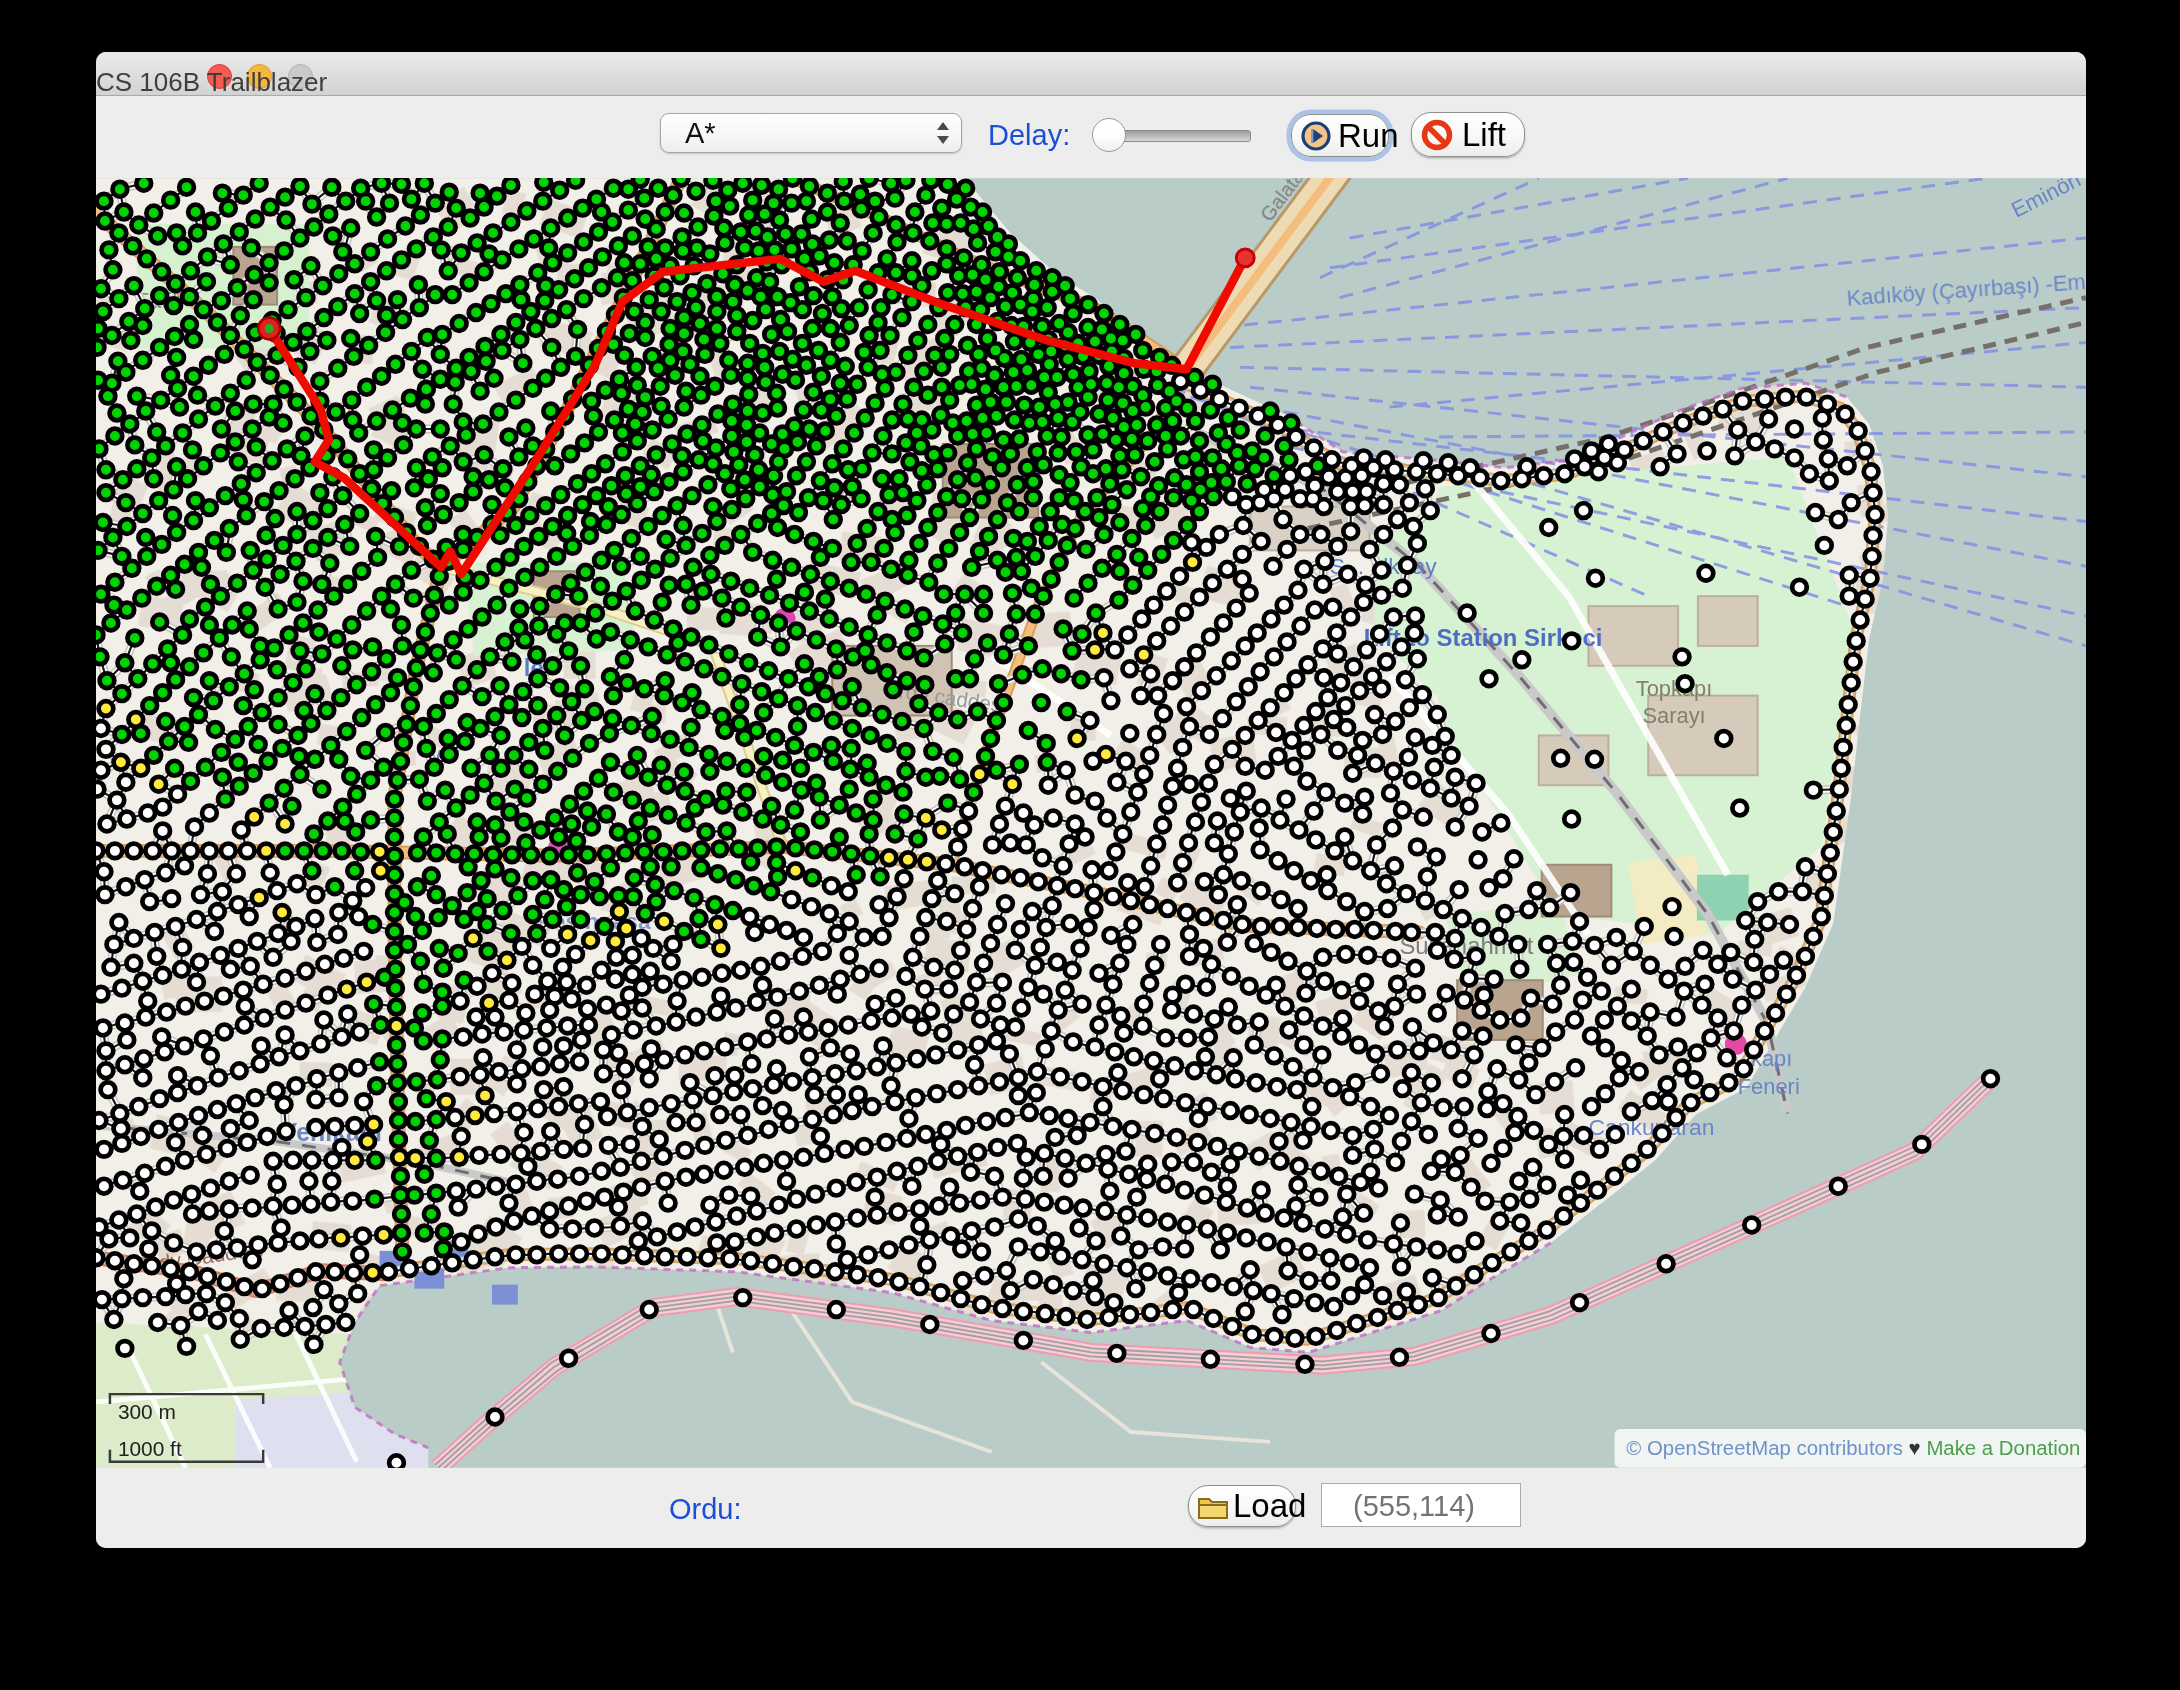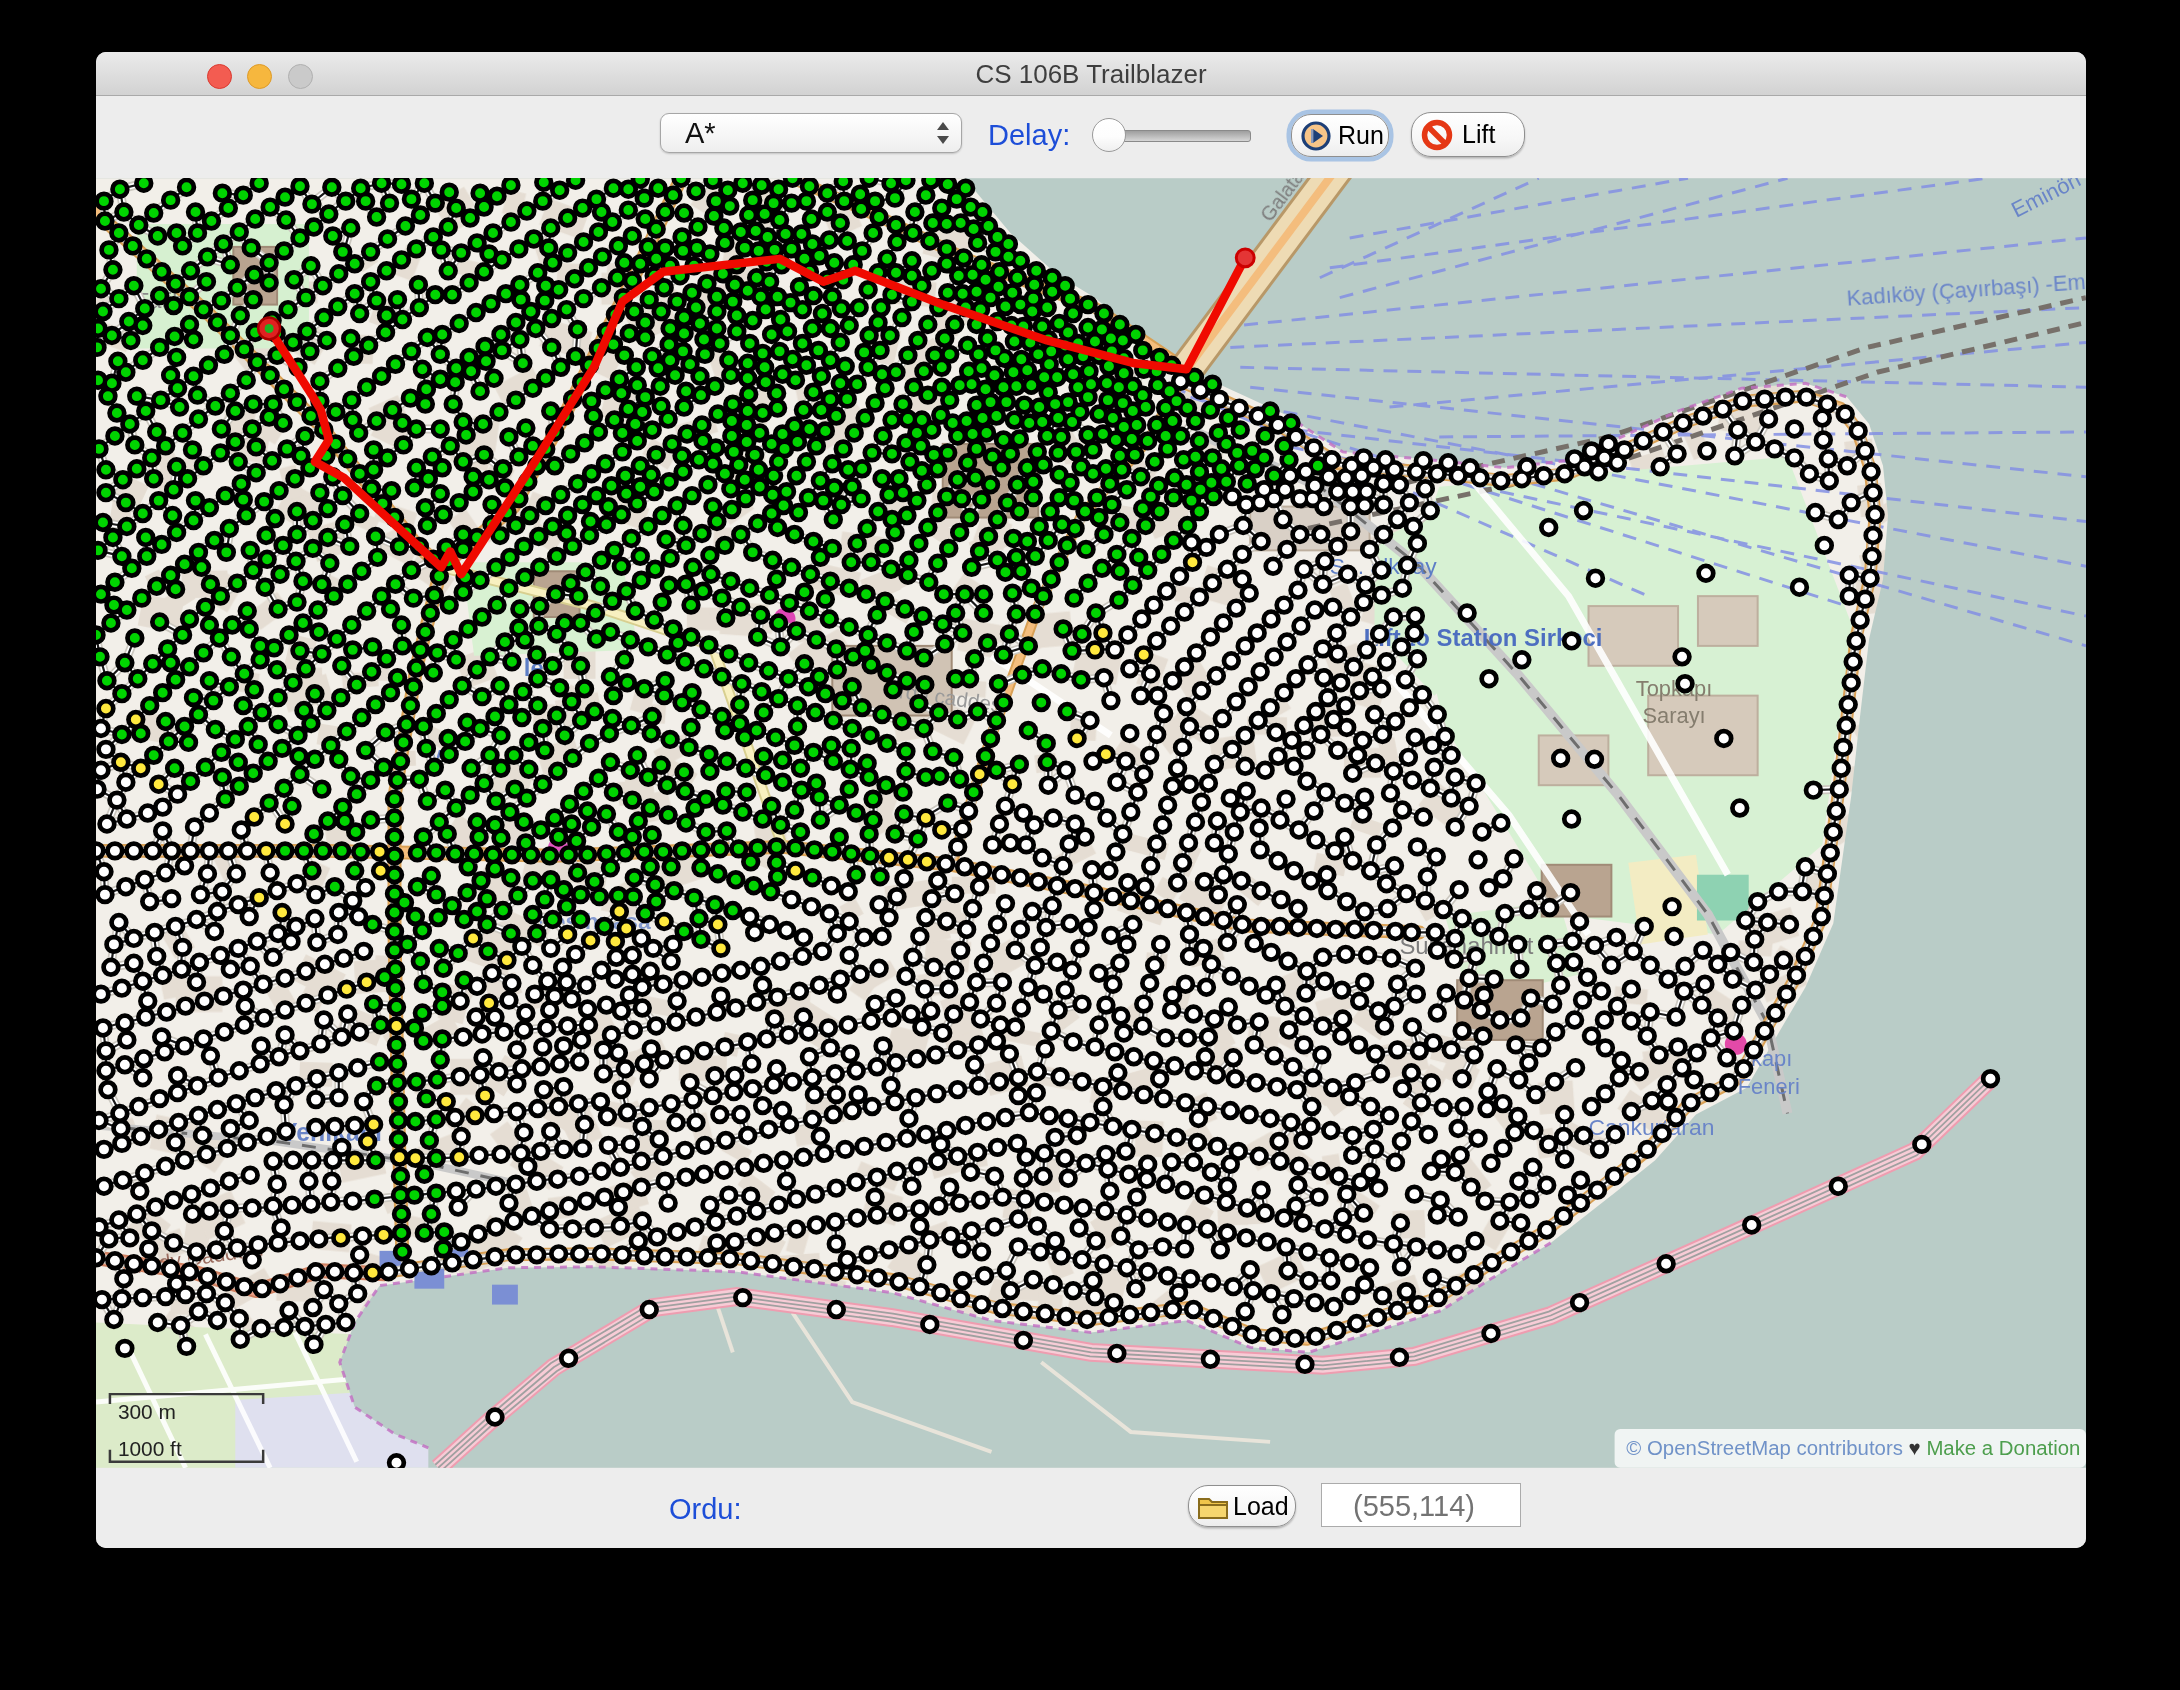--- a/index.html
+++ b/index.html
@@ -1,32 +1,32 @@
 <!DOCTYPE html>
 <html><head><meta charset="utf-8"><style>
 html,body{margin:0;padding:0;background:#000;width:2180px;height:1691px;overflow:hidden;font-family:"Liberation Sans",sans-serif}
 #win{position:absolute;left:96px;top:52px;width:1990px;height:1496px;border-radius:10px;overflow:hidden;background:#ededed}
 #tbar{position:absolute;left:0;top:0;width:100%;height:43px;background:linear-gradient(#ebebeb,#d2d2d2);border-bottom:1px solid #a9a9a9}
 .tl{position:absolute;top:12px;width:23px;height:23px;border-radius:50%}
 #tl1{left:111px;background:#f35c51;border:1px solid #da3a30}
 #tl2{left:151px;background:#f6b73e;border:1px solid #dd9a28}
 #tl3{left:192px;background:#cacaca;border:1px solid #b0b0b0}
-#wtitle{position:absolute;top:0;left:0;width:100%;height:27px;line-height:44px;text-align:center;font-size:26px;color:#3e3e3e}
+#wtitle{position:absolute;top:8px;left:0;width:100%;height:27px;line-height:44px;font-size:26px;color:#3e3e3e}
 #toolbar{position:absolute;left:0;top:44px;width:100%;height:83px;background:#ededed}
 .pop{position:absolute;background:linear-gradient(#ffffff,#f6f6f6 55%,#eeeeee);border:1.5px solid #a6a6a6;border-radius:9px;box-shadow:0 1px 2px rgba(0,0,0,0.18);font-size:29px;color:#111}
 #pop1{left:564px;top:17px;width:276px;height:38px;line-height:38px;padding-left:24px}
 .spn{position:absolute;right:11px;top:0;height:100%;width:14px}
 .spn .u{position:absolute;left:1px;top:8px;width:0;height:0;border:6px solid transparent;border-bottom:8px solid #4a4a4a;border-top:none}
 .spn .d{position:absolute;left:1px;bottom:8px;width:0;height:0;border:6px solid transparent;border-top:8px solid #4a4a4a;border-bottom:none}
 .lbl{position:absolute;font-size:29px;color:#1d4ed8}
 #dlab{left:892px;top:23px}
 #slider{position:absolute;left:1004px;top:34px;width:149px;height:10px}
 #strack{position:absolute;left:0;top:0;width:100%;height:10px;background:linear-gradient(#9e9e9e,#d6d6d6);border:1px solid #8a8a8a;border-radius:3px}
 #sknob{position:absolute;left:-8px;top:-12px;width:32px;height:32px;border-radius:50%;background:linear-gradient(#ffffff,#fdfdfd 55%,#efefef);border:1.5px solid #9a9a9a}
-.btn{position:absolute;background:linear-gradient(#ffffff,#f7f7f7 60%,#ededed);border:1.5px solid #8f8f8f;border-radius:20px;box-shadow:0 1.5px 2px rgba(0,0,0,0.25);font-size:25px;color:#000}
+.btn{position:absolute;background:linear-gradient(#ffffff,#f7f7f7 60%,#ededed);border:1.5px solid #8f8f8f;border-radius:20px;box-shadow:0 1.5px 2px rgba(0,0,0,0.25);font-size:33px;color:#000}
 #runb{left:1195px;top:18px;width:96px;height:41px;box-shadow:0 0 0 4.5px rgba(124,169,222,0.6)}
 #clrb{left:1315px;top:16px;width:112px;height:43px}
 .bic{position:absolute;left:8px;top:5px}
 .bt{position:absolute;top:0;height:100%;display:flex;align-items:center}
 #runb .bt{left:46px}#clrb .bt{left:50px}
 #botbar{position:absolute;left:0;top:1416px;width:100%;height:81px;background:#ededed}
 #wlab{left:573px;top:25px}
 #pop2{left:673px;top:19px;width:364px;height:37px;line-height:37px;padding-left:28px}
 #loadb{left:1092px;top:17px;width:106px;height:40px}
 #loadb .bt{left:44px}

